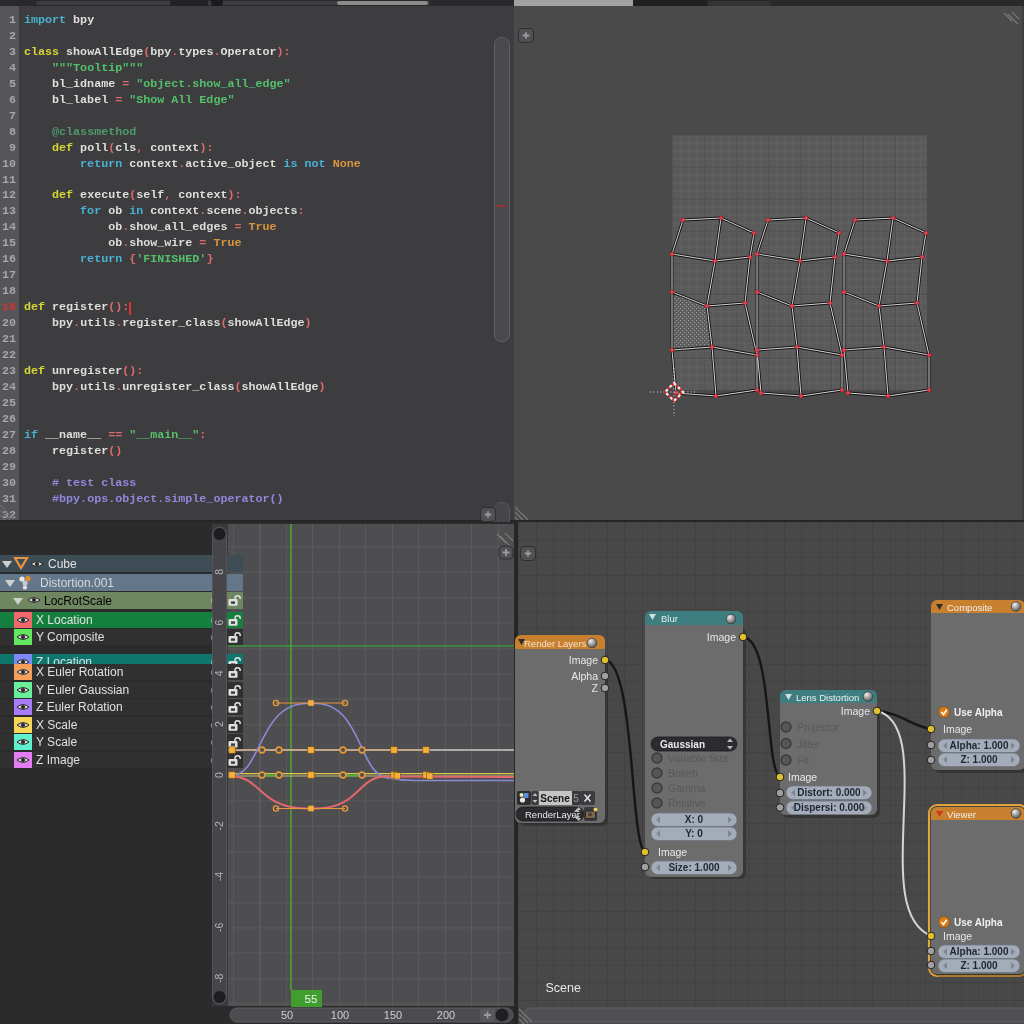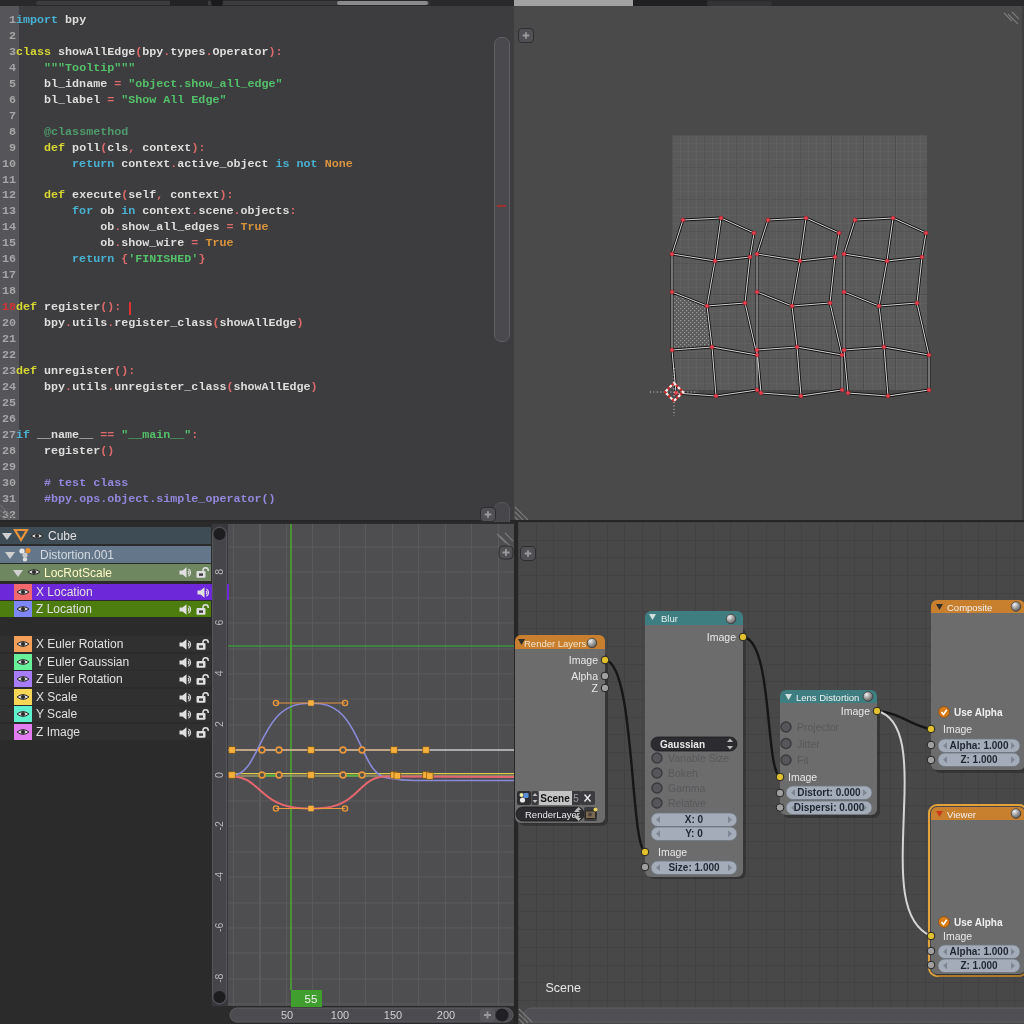--- a/index.html
+++ b/index.html
@@ -5,21 +5,21 @@
   html,body{margin:0;padding:0;background:#222;}
   #root{position:relative;width:1024px;height:1024px;overflow:hidden;
         font-family:"Liberation Sans",sans-serif;background:#262626;}
   .abs{position:absolute;}
   
   #texted{left:0;top:6px;width:514px;height:514px;background:#3d3d40;}
   #gutter{left:0;top:0;width:19px;height:514px;background:#55555a;}
   pre.code{margin:0;font-family:"Liberation Mono",monospace;font-size:11.7px;font-weight:bold;
            line-height:15.95px;white-space:pre;}
   #lnums{left:0;top:7px;width:16px;text-align:right;color:#a6a6a6;}
-  #codebody{left:16px;top:7px;color:#dededc;}
+  #codebody{left:24px;top:7px;color:#dededc;}
   .kw{color:#48b2d2;} .dc{color:#d8d633;} .st{color:#54c06a;}
   .nm{color:#d8943d;} .cm{color:#9188dd;} .de{color:#4f9a6a;}
   .sy{color:#dd6a6a;} .rd{color:#d23434;}
   #tcursor{left:129px;top:296px;width:2px;height:13px;background:#e03030;}
   #tescroll{left:494px;top:31px;width:14px;height:303px;background:#4a4a4e;
             border:1px solid #5f5f63;border-radius:7px;}
   #tescroll2{left:494px;top:496px;width:14px;height:40px;background:#47474b;
             border:1px solid #55555a;border-radius:7px;}
   .redmark{left:497px;top:199px;width:9px;height:2px;background:#a03030;}
   
@@ -34,21 +34,21 @@
      border-radius:4px;color:#9a9a9a;font-size:11px;line-height:12px;
      text-align:center;font-weight:bold;}
   
   #graph{left:0;top:522px;width:514px;height:502px;background:#2b2b2b;}
   #gridg{left:228px;top:2px;width:286px;height:482px;background:#4e4e50;
      background-image:
        repeating-linear-gradient(to right,#5a5a5c 0 1px,transparent 1px 26.5px),
        repeating-linear-gradient(to bottom,#5a5a5c 0 1px,transparent 1px 25.4px);
      background-position:5px 22.4px;}
   #gscrollv{left:212px;top:2px;width:16px;height:482px;background:#39393d;}
-  .chanrow{left:0;width:211px;height:17px;font-size:12px;color:#e0e0e0;}
+  .chanrow{left:0;width:243px;height:17px;font-size:12px;color:#e0e0e0;margin-top:28px;}
   
   #node{left:517.5px;top:522px;width:506.5px;height:502px;background:#484848;
      background-image:
        repeating-linear-gradient(to right,#424242 0 1px,transparent 1px 17.7px),
        repeating-linear-gradient(to bottom,#424242 0 1px,transparent 1px 17.7px);}
   .white{color:#e6e6e6;}
 </style>
 </head>
 <body>
 <div id="root">
@@ -239,32 +239,32 @@
           <circle cx="8" cy="12.4" r="2.2" fill="#e0e0e0"></circle>
         </svg>
         <span style="position:absolute;left:40px;top:2px;color:#d4dade;">Distortion.001</span>
       </div>
     <div class="chanrow abs" style="top:42px;background:#6e8760;">
         <div style="position:absolute;left:13px;top:6px;width:0;height:0;border-left:5px solid transparent;border-right:5px solid transparent;border-top:7px solid #d0d0d0;"></div>
         <svg width="14" height="10" style="position:absolute;left:27px;top:3px">
           <path d="M1,5 Q7,0.2 13,5 Q7,9.8 1,5 Z" fill="#d8d8d8" stroke="#2a2a2a" stroke-width="1"></path>
           <circle cx="7" cy="5" r="2.1" fill="#2a2a2a"></circle>
         </svg>
-        <span style="position:absolute;left:44px;top:2px;color:#fef9c3;">LocRotScale</span>
-        <svg width="14" height="11" style="position:absolute;right:18px;top:3px">
-          <path d="M0.5,3.5 h3 l4,-3.2 v10.4 l-4,-3.2 h-3 z" fill="#e0e0e0"></path>
-          <path d="M9.5,2 a4.2,4.2 0 0 1 0,7.2 M9,4 a2,2 0 0 1 0,3.2" stroke="#e0e0e0" stroke-width="1.2" fill="none"></path>
-        </svg>
-        <svg width="14" height="13" style="position:absolute;right:1px;top:2px">
-          <path d="M7,5.5 v-1.2 a2.6,2.6 0 0 1 5.2,0 V5" stroke="#e0e0e0" stroke-width="1.5" fill="none"></path>
-          <rect x="0.5" y="5" width="9" height="6.8" rx="1" fill="#e0e0e0"></rect>
-          <rect x="3" y="7.4" width="4" height="2.4" fill="#3a3a3a"></rect>
-        </svg>
-      </div>
-    <div class="chanrow abs" style="top:61.5px;height:16px;background:#6d28d9;padding-left:18px;">
+        <span style="position:absolute;left:44px;top:2px;color:#000000;">LocRotScale</span>
+        <svg width="14" height="11" style="position:absolute;right:18px;top:3px">
+          <path d="M0.5,3.5 h3 l4,-3.2 v10.4 l-4,-3.2 h-3 z" fill="#e0e0e0"></path>
+          <path d="M9.5,2 a4.2,4.2 0 0 1 0,7.2 M9,4 a2,2 0 0 1 0,3.2" stroke="#e0e0e0" stroke-width="1.2" fill="none"></path>
+        </svg>
+        <svg width="14" height="13" style="position:absolute;right:1px;top:2px">
+          <path d="M7,5.5 v-1.2 a2.6,2.6 0 0 1 5.2,0 V5" stroke="#e0e0e0" stroke-width="1.5" fill="none"></path>
+          <rect x="0.5" y="5" width="9" height="6.8" rx="1" fill="#e0e0e0"></rect>
+          <rect x="3" y="7.4" width="4" height="2.4" fill="#3a3a3a"></rect>
+        </svg>
+      </div>
+    <div class="chanrow abs" style="top:61.5px;height:16px;background:#15803d;">
         <div style="position:absolute;left:14px;top:0;width:18px;height:16px;background:#f3686c;"></div>
         <svg width="14" height="10" style="position:absolute;left:16px;top:3px">
           <path d="M1,5 Q7,0.2 13,5 Q7,9.8 1,5 Z" fill="#d8d8d8" stroke="#2a2a2a" stroke-width="1"></path>
           <circle cx="7" cy="5" r="2.1" fill="#2a2a2a"></circle>
         </svg>
         <span style="position:absolute;left:36px;top:1px;">X Location</span>
         <svg width="14" height="11" style="position:absolute;right:18px;top:3px">
           <path d="M0.5,3.5 h3 l4,-3.2 v10.4 l-4,-3.2 h-3 z" fill="#e0e0e0"></path>
           <path d="M9.5,2 a4.2,4.2 0 0 1 0,7.2 M9,4 a2,2 0 0 1 0,3.2" stroke="#e0e0e0" stroke-width="1.2" fill="none"></path>
         </svg>
@@ -284,21 +284,21 @@
         <svg width="14" height="11" style="position:absolute;right:18px;top:3px">
           <path d="M0.5,3.5 h3 l4,-3.2 v10.4 l-4,-3.2 h-3 z" fill="#e0e0e0"></path>
           <path d="M9.5,2 a4.2,4.2 0 0 1 0,7.2 M9,4 a2,2 0 0 1 0,3.2" stroke="#e0e0e0" stroke-width="1.2" fill="none"></path>
         </svg>
         <svg width="14" height="13" style="position:absolute;right:1px;top:2px">
           <path d="M7,5.5 v-1.2 a2.6,2.6 0 0 1 5.2,0 V5" stroke="#e0e0e0" stroke-width="1.5" fill="none"></path>
           <rect x="0.5" y="5" width="9" height="6.8" rx="1" fill="#e0e0e0"></rect>
           <rect x="3" y="7.4" width="4" height="2.4" fill="#3a3a3a"></rect>
         </svg>
       </div>
-    <div class="chanrow abs" style="top:79px;height:16px;background:#4d7c0f;">
+    <div class="chanrow abs" style="top:104px;height:16px;background:#0f766e;">
         <div style="position:absolute;left:14px;top:0;width:18px;height:16px;background:#7d87f5;"></div>
         <svg width="14" height="10" style="position:absolute;left:16px;top:3px">
           <path d="M1,5 Q7,0.2 13,5 Q7,9.8 1,5 Z" fill="#d8d8d8" stroke="#2a2a2a" stroke-width="1"></path>
           <circle cx="7" cy="5" r="2.1" fill="#2a2a2a"></circle>
         </svg>
         <span style="position:absolute;left:36px;top:1px;">Z Location</span>
         <svg width="14" height="11" style="position:absolute;right:18px;top:3px">
           <path d="M0.5,3.5 h3 l4,-3.2 v10.4 l-4,-3.2 h-3 z" fill="#e0e0e0"></path>
           <path d="M9.5,2 a4.2,4.2 0 0 1 0,7.2 M9,4 a2,2 0 0 1 0,3.2" stroke="#e0e0e0" stroke-width="1.2" fill="none"></path>
         </svg>

